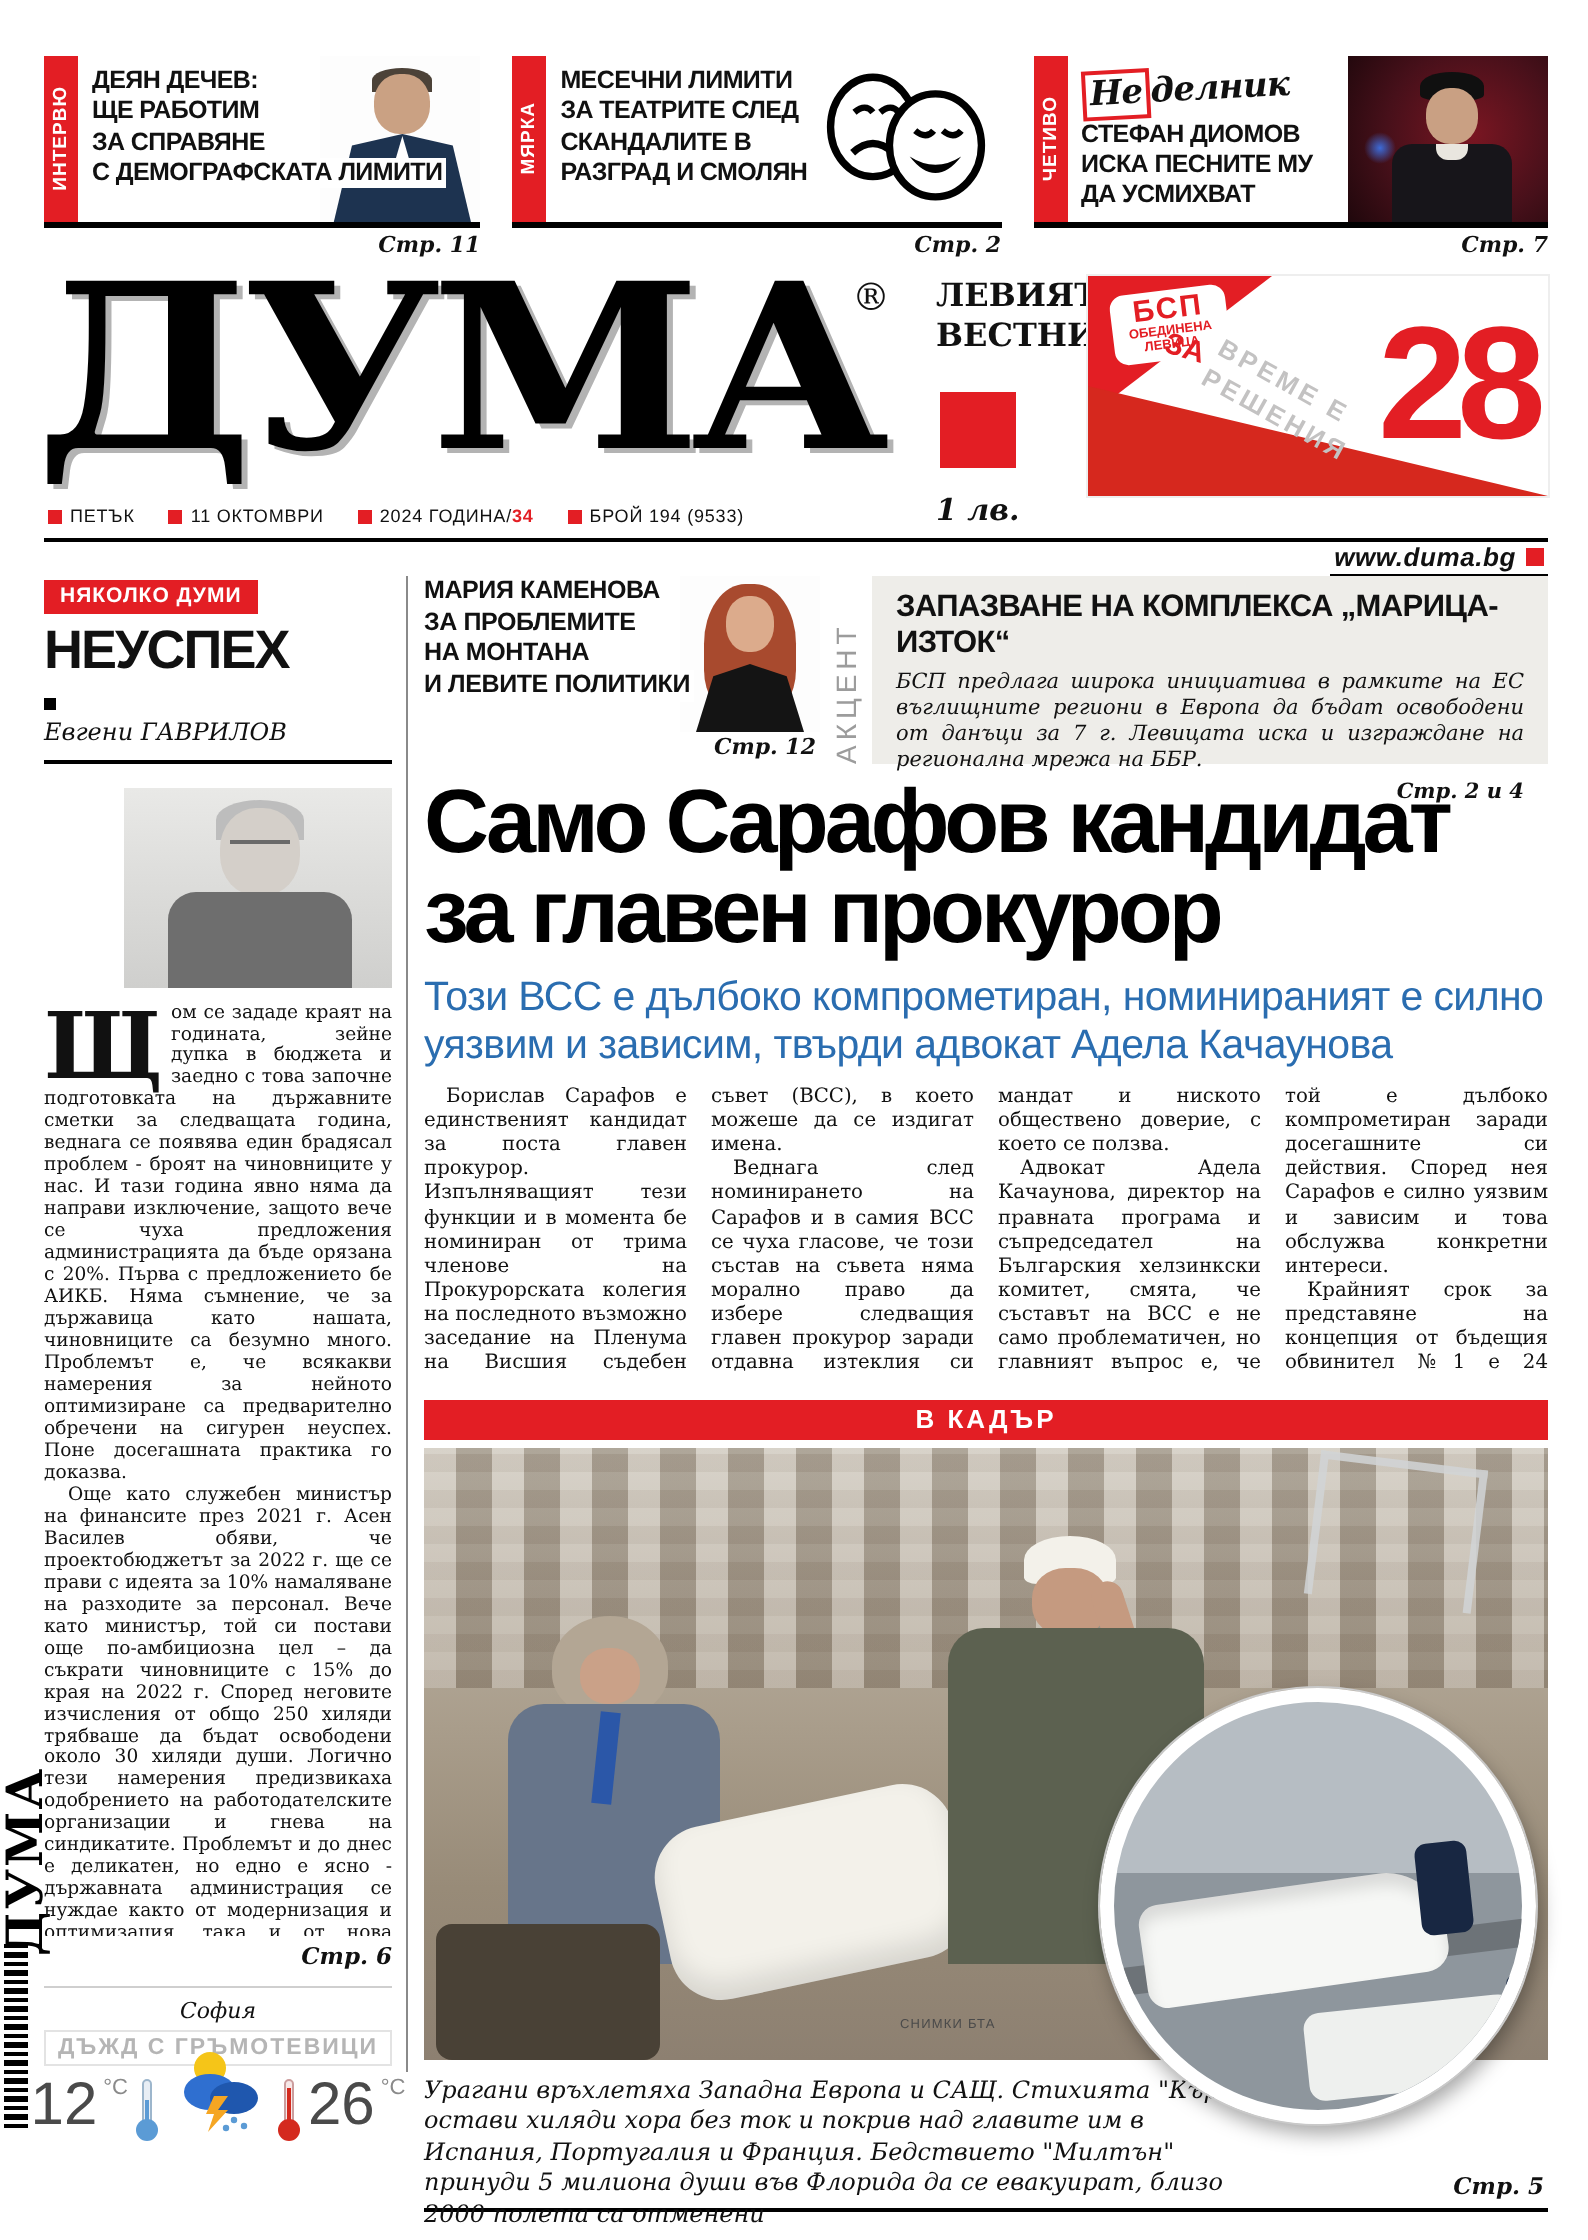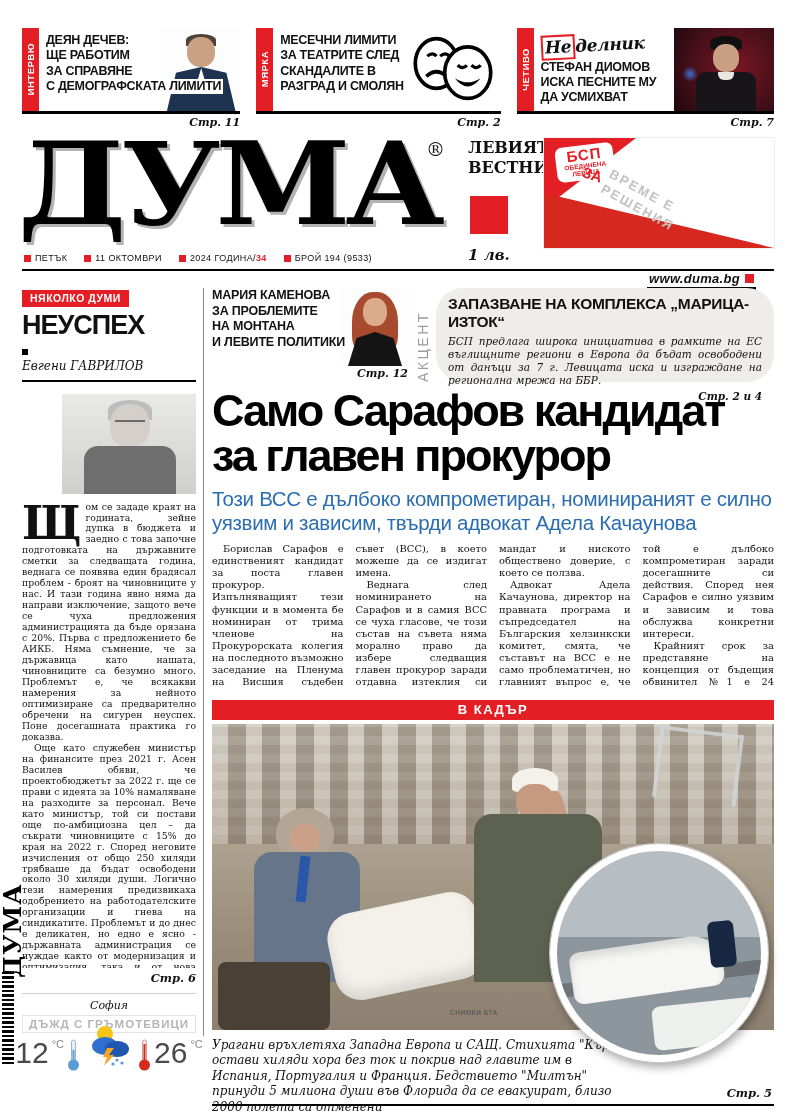--- a/index.html
+++ b/index.html
@@ -64,21 +64,21 @@
   .badge .b2{font-size:6.5px;font-weight:800;line-height:1.15;}
   .ad .slogan{position:absolute;left:34px;top:40px;transform:rotate(29deg);display:flex;gap:4px;z-index:2;}
   .slogan .za{color:var(--red);font-weight:900;font-size:15px;transform:rotate(-12deg);margin-top:9px;}
   .slogan .sl{color:#c3c2c2;font-weight:800;font-size:13px;letter-spacing:2px;line-height:1.3;}
   .ad .num{position:absolute;right:6px;top:14px;color:var(--red);font-weight:900;font-size:80px;line-height:1;letter-spacing:-5px;z-index:2;}
   .dateline{position:absolute;left:2px;top:117px;display:flex;gap:17px;font-size:9px;letter-spacing:.4px;align-items:center;}
   .sq{display:inline-block;width:7px;height:7px;background:var(--red);margin-right:4px;vertical-align:-1px;}
   .d3b{color:var(--red);font-weight:bold;}
   .price{position:absolute;left:446px;top:110px;font-family:var(--serif);font-style:italic;font-weight:bold;font-size:15px;}
   .mast-rule{position:absolute;left:0;right:0;top:133px;height:2px;background:#000;}
-  .www{position:absolute;right:18px;top:135px;font-style:italic;font-weight:900;font-size:13px;letter-spacing:.3px;border-bottom:3px solid #000;padding:0 2px 1px;background:#fff;display:flex;align-items:center;gap:5px;}
+  .www{position:absolute;right:0;top:135px;font-style:italic;font-weight:900;font-size:13px;letter-spacing:.3px;border-bottom:3px solid #000;padding:0 2px 1px;background:#fff;display:flex;align-items:center;gap:5px;}
   .www .sq{margin:0;width:9px;height:9px;}
 
   
   .opinion{position:absolute;left:22px;top:288px;width:174px;}
   .op-badge{display:inline-block;background:var(--red);color:#fff;font-weight:800;font-size:10.5px;padding:2px 8px 3px;letter-spacing:.5px;}
   .op-title{margin-top:5px;font-size:27px;font-weight:900;line-height:1.02;letter-spacing:-1px;}
   .op-sq{width:6px;height:6px;background:#000;margin:9px 0 4px;}
   .op-author{font-family:var(--serif);font-style:italic;font-size:12px;}
   .op-rule{height:2px;background:#000;margin:7px 0 12px;}
   .op-photo{position:relative;width:134px;height:100px;margin:0 0 8px auto;background:linear-gradient(#e9e9e7,#cfcfcd);overflow:hidden;}
@@ -108,21 +108,21 @@
   .kam{position:relative;width:198px;flex:0 0 198px;}
   .kam-line{position:relative;z-index:2;font-weight:800;font-size:12.5px;line-height:1.25;letter-spacing:-.2px;}
   .kam-line span{display:inline-block;background:#fff;padding:0 2px 0 0;}
   .ph-kamenova{width:70px;height:78px;background:#fdfdfd;}
   .ph-kamenova .hair{left:12px;top:4px;width:46px;height:66px;background:#a84a2e;border-radius:45% 45% 35% 35%;}
   .ph-kamenova .head{left:23px;top:10px;width:24px;height:28px;background:#dcab8c;border-radius:46%;}
   .ph-kamenova .blazer{left:8px;top:44px;width:54px;height:34px;background:#141414;clip-path:polygon(0 100%,16% 18%,50% 0,84% 18%,100% 100%);}
   .kam-page{position:absolute;right:2px;top:79px;font-family:var(--serif);font-style:italic;font-weight:bold;font-size:11px;}
   .akc-label{flex:0 0 26px;display:flex;justify-content:center;}
   .akc-label span{writing-mode:vertical-rl;transform:rotate(180deg);color:#9c9c9c;font-size:14px;letter-spacing:2.5px;font-weight:400;}
-  .akc-box{flex:1;background:#eeede9;padding:7px 12px 4px;border-radius:27px;}
+  .akc-box{flex:1;background:#eeede9;padding:7px 12px 4px;}
   .akc-title{font-weight:900;font-size:15.5px;letter-spacing:-.3px;}
   .akc-body{font-family:var(--serif);font-style:italic;font-size:10.5px;line-height:1.25;margin-top:4px;text-align:justify;}
   .akc-page{text-align:right;font-family:var(--serif);font-style:italic;font-weight:bold;font-size:10.5px;margin-top:2px;}
 
   .lead-title{margin-top:6px;font-size:45px;font-weight:900;line-height:1.0;letter-spacing:-2px;color:#000;}
   .lead-sub{margin-top:9px;color:var(--blue);font-size:20.5px;line-height:1.15;letter-spacing:-.3px;}
   .lead-cols{margin-top:9px;column-count:4;column-gap:12px;font-family:var(--serif);font-size:9.9px;line-height:1.22;text-align:justify;height:152px;overflow:hidden;}
   .lead-cols p{text-indent:11px;}
 
   .vk-banner{margin-top:5px;background:var(--red);color:#fff;text-align:center;font-weight:800;font-size:13px;letter-spacing:1.5px;padding:2px 0 3px;}
@@ -259,20 +259,21 @@
         <div class="b2">ОБЕДИНЕНА</div>
         <div class="b2">ЛЕВИЦА</div>
       </div>
       <div class="slogan">
         <span class="za">ЗА</span>
         <span class="sl">
           <span>ВРЕМЕ Е</span><br>
           <span>РЕШЕНИЯ</span>
         </span>
       </div>
+      <div class="num">28</div>
     </div>
 
     <div class="dateline">
       <span><span class="sq"></span><span>ПЕТЪК</span></span>
       <span><span class="sq"></span><span>11 ОКТОМВРИ</span></span>
       <span><span class="sq"></span><span>2024 ГОДИНА/</span><span class="d3b">34</span></span>
       <span><span class="sq"></span><span>БРОЙ 194 (9533)</span></span>
     </div>
     <div class="price">1 лв.</div>
     <div class="mast-rule"></div>

